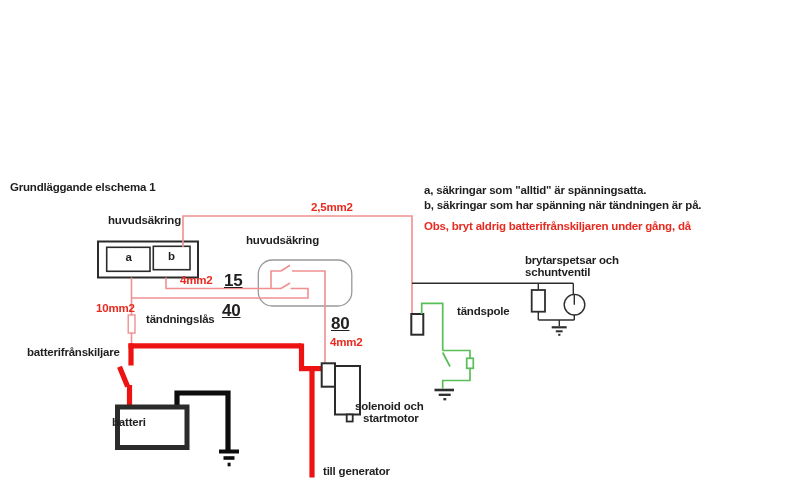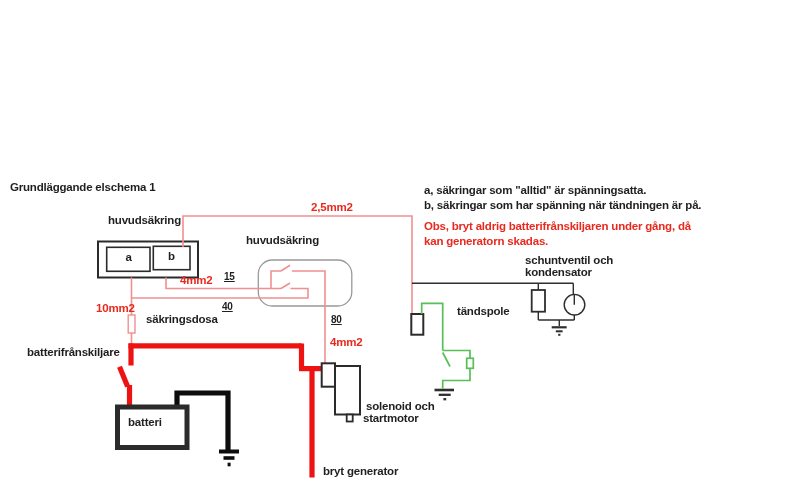--- a/index.html
+++ b/index.html
@@ -2,21 +2,21 @@
 <html style="--text-black: #1f1f1f; --text-red: #e8291f; --wire-red: #f19090; --cable-red: #ee1313; --wire-green: #58bf58; --wire-black: #2e2e2e; --cable-black: #0d0d0d; --box-black: #2b2b2b; --lock-outline: #999999;"><head>
 <meta charset="utf-8">
 <style>
   html,body{margin:0;padding:0;background:#fff;}
   #canvas{position:relative;width:800px;height:500px;background:#fff;overflow:hidden;
           font-family:"Liberation Sans",sans-serif;padding-left:39px;}
   #schematic-svg{position:absolute;left:0;top:0;}
   .lbl{position:absolute;font-weight:bold;font-size:11.5px;letter-spacing:-0.2px;
        color:var(--text-black);white-space:nowrap;line-height:1.2;}
   .red{color:var(--text-red);}
-  .num{font-size:10px;text-decoration:underline;}
+  .num{font-size:17px;text-decoration:underline;}
   .ctr{text-align:center;}
 </style>
 </head>
 <body>
 
 <div id="canvas">
 
   <svg id="schematic-svg" width="800" height="500" viewBox="0 0 800 500">
 
     <g fill="#ffffff" stroke="var(--box-black)">
@@ -99,37 +99,36 @@
 
   <div class="lbl" style="left:108px;top:214px">huvudsäkring</div>
   <div class="lbl ctr" style="left:107px;top:251px;width:43px">a</div>
   <div class="lbl ctr" style="left:153px;top:250px;width:37px">b</div>
 
   <div class="lbl" style="left:246px;top:234px">huvudsäkring</div>
 
   <div class="lbl" style="left:424px;top:184px">a, säkringar som "alltid" är spänningsatta.</div>
   <div class="lbl red" style="left:424px;top:220px">Obs, bryt aldrig batterifrånskiljaren under gång, då</div>
   <div class="lbl" style="left:424px;top:199px">b, säkringar som har spänning när tändningen är på.</div>
-  <div class="lbl red" style="left:424px;top:235px">kan generatorn skadas.</div>
 
   <div class="lbl red" style="left:311px;top:201px">2,5mm2</div>
   <div class="lbl red" style="left:180px;top:274px">4mm2</div>
   <div class="lbl num" style="left:224px;top:271px">15</div>
   <div class="lbl num" style="left:222px;top:301px">40</div>
   <div class="lbl red" style="left:96px;top:302px">10mm2</div>
   <div class="lbl num" style="left:331px;top:314px">80</div>
   <div class="lbl red" style="left:330px;top:336px">4mm2</div>
 
-  <div class="lbl" style="left:146px;top:313px">säkringsdosa</div>
+  <div class="lbl" style="left:146px;top:313px">tändningslås</div>
   <div class="lbl" style="left:27px;top:346px">batterifrånskiljare</div>
-  <div class="lbl" style="left:128px;top:416px">batteri</div>
+  <div class="lbl" style="left:112px;top:416px">batteri</div>
 
-  <div class="lbl" style="left:366px;top:400px">solenoid och</div>
+  <div class="lbl" style="left:355px;top:400px">solenoid och</div>
   <div class="lbl" style="left:363px;top:412px">startmotor</div>
 
-  <div class="lbl" style="left:323px;top:465px">bryt generator</div>
+  <div class="lbl" style="left:323px;top:465px">till generator</div>
 
-  <div class="lbl" style="left:525px;top:254px">schuntventil och</div>
-  <div class="lbl" style="left:525px;top:266px">kondensator</div>
+  <div class="lbl" style="left:525px;top:254px">brytarspetsar och</div>
+  <div class="lbl" style="left:525px;top:266px">schuntventil</div>
 
   <div class="lbl" style="left:457px;top:305px">tändspole</div>
 
 </div>
 
 </body></html>

